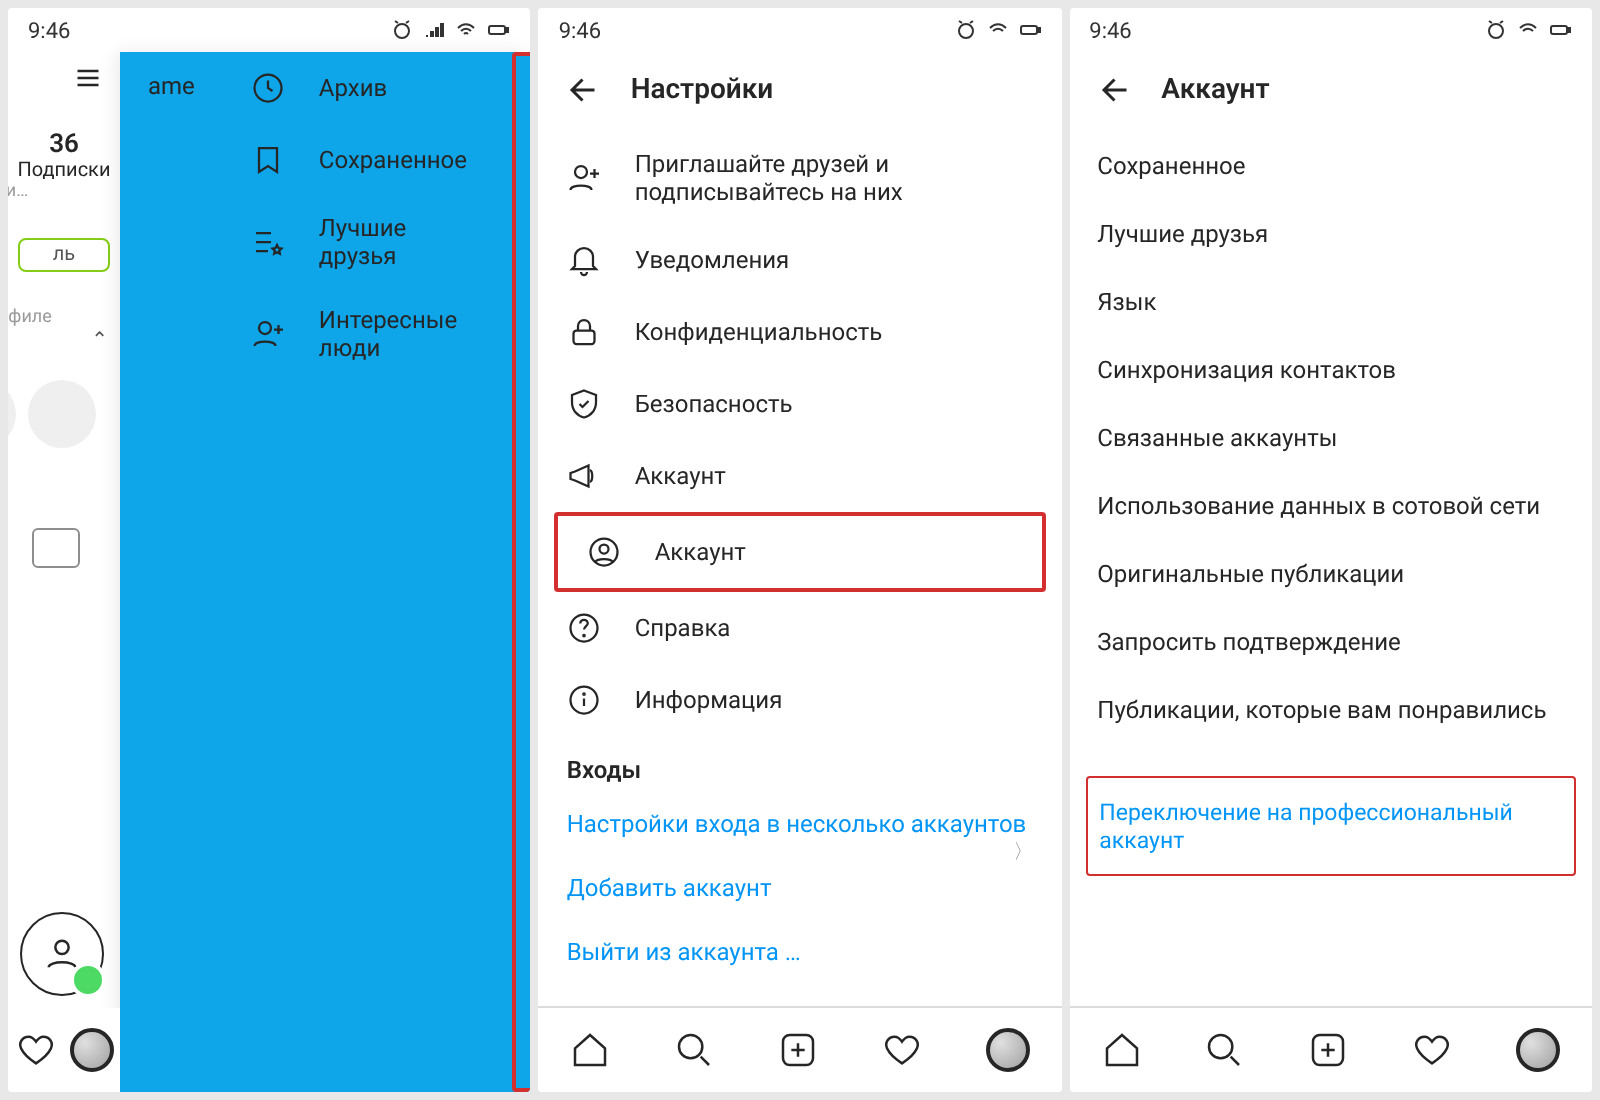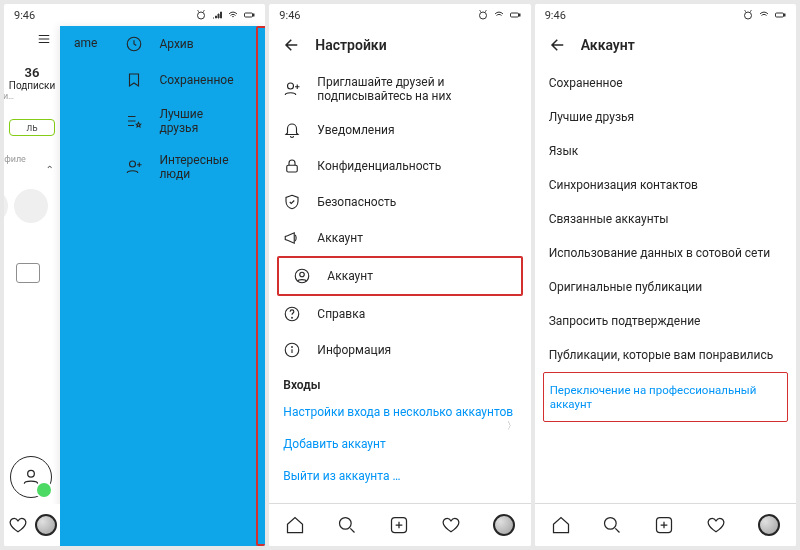--- a/index.html
+++ b/index.html
@@ -31,21 +31,21 @@
 .ghosts{display:flex;gap:6px;margin:14px 0 0 -30px}
 .ghost{width:34px;height:34px;border-radius:50%;background:#efefef}
 .photo-ic{margin:40px 12px;width:22px;height:18px;border:1.5px solid #8e8e8e;border-radius:3px}
 .avatar-big{width:40px;height:40px;border:1.5px solid #262626;border-radius:50%;display:flex;align-items:center;justify-content:center;margin:auto 0 10px 6px;position:relative}
 .avatar-big svg{width:20px;height:20px;stroke:#262626;fill:none}
 .check-badge{position:absolute;right:-2px;bottom:-2px;width:14px;height:14px;background:#4cd964;border:2px solid #fff;border-radius:50%}
 .drawer-top{padding:10px 14px;font-size:12px;color:#262626}
 .drawer-items{flex:1}
 .plain-row{padding:10px 14px;font-size:12px}
 .p3-link{padding:10px 6px;font-size:11.5px;color:#0095f6}
-.p3-link-box{border:1.5px solid #d32f2f;margin:0 8px;border-radius:2px}
+.p3-link-box{border:1.5px solid #d32f2f;margin:16px 8px;border-radius:2px}
 </style>
 </head>
 <body>
 
 <div class="stage">
 
 <div class="phone">
   <div class="statusbar">
     <span>9:46</span>
     <span class="status-icons">

